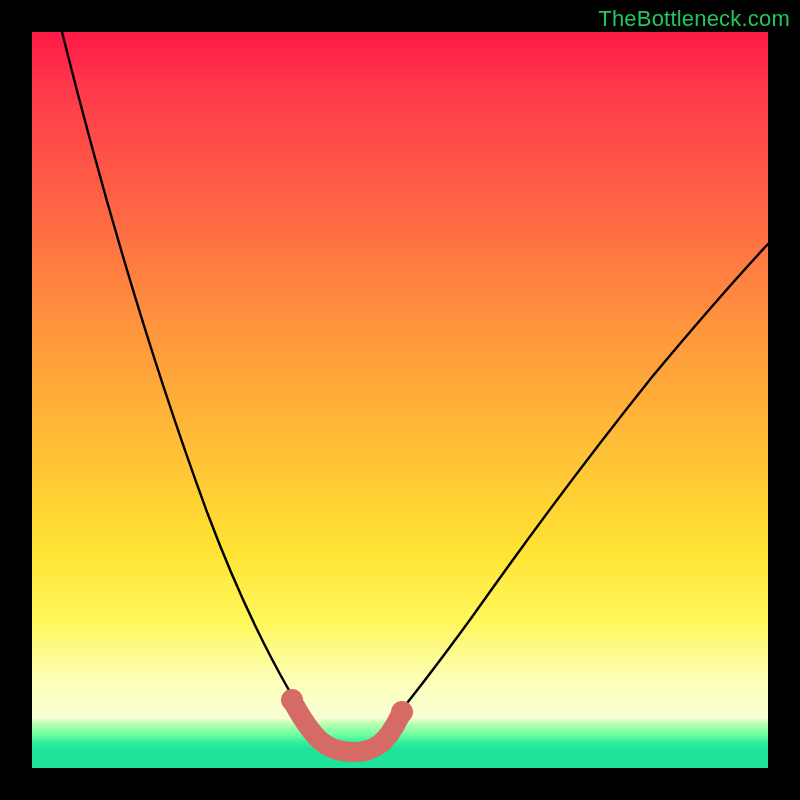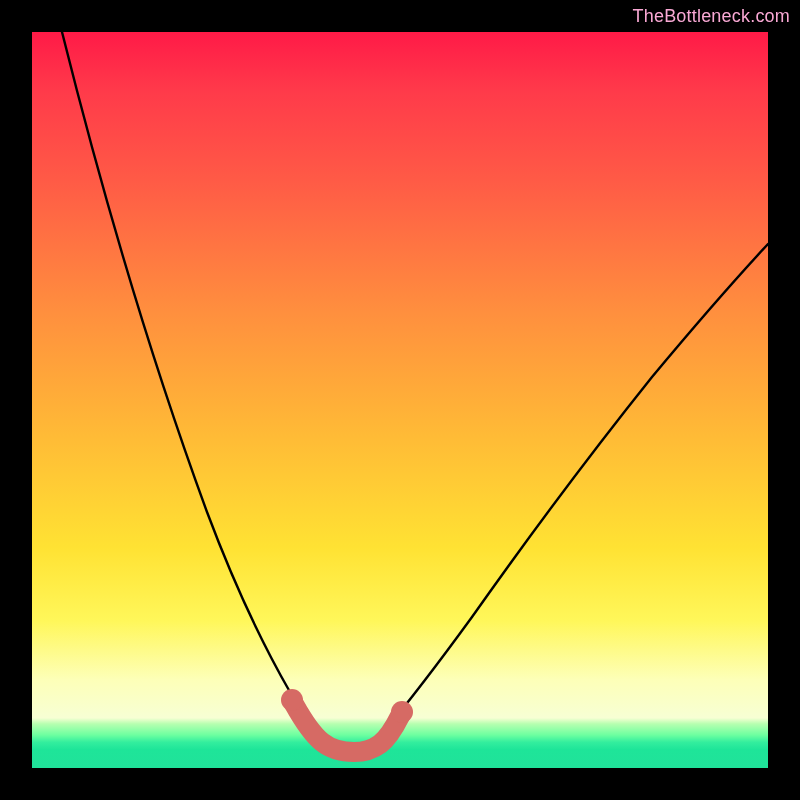--- a/index.html
+++ b/index.html
@@ -42,22 +42,22 @@
         #6effa0 95.5%,
         #33ee9e 96.5%,
         #1ee599 97.5%,
         #20e29a 100%
       );
   }
   .watermark {
     position: absolute;
     top: 6px;
     right: 10px;
-    color: #f9a8d4;
-    font-size: 18px;
+    color: #22c55e;
+    font-size: 22px;
     letter-spacing: 0.2px;
     font-weight: 500;
     user-select: none;
     text-align: center;
   }
   svg.curves {
     position: absolute;
     top: 0;
     left: 0;
     width: 736px;

